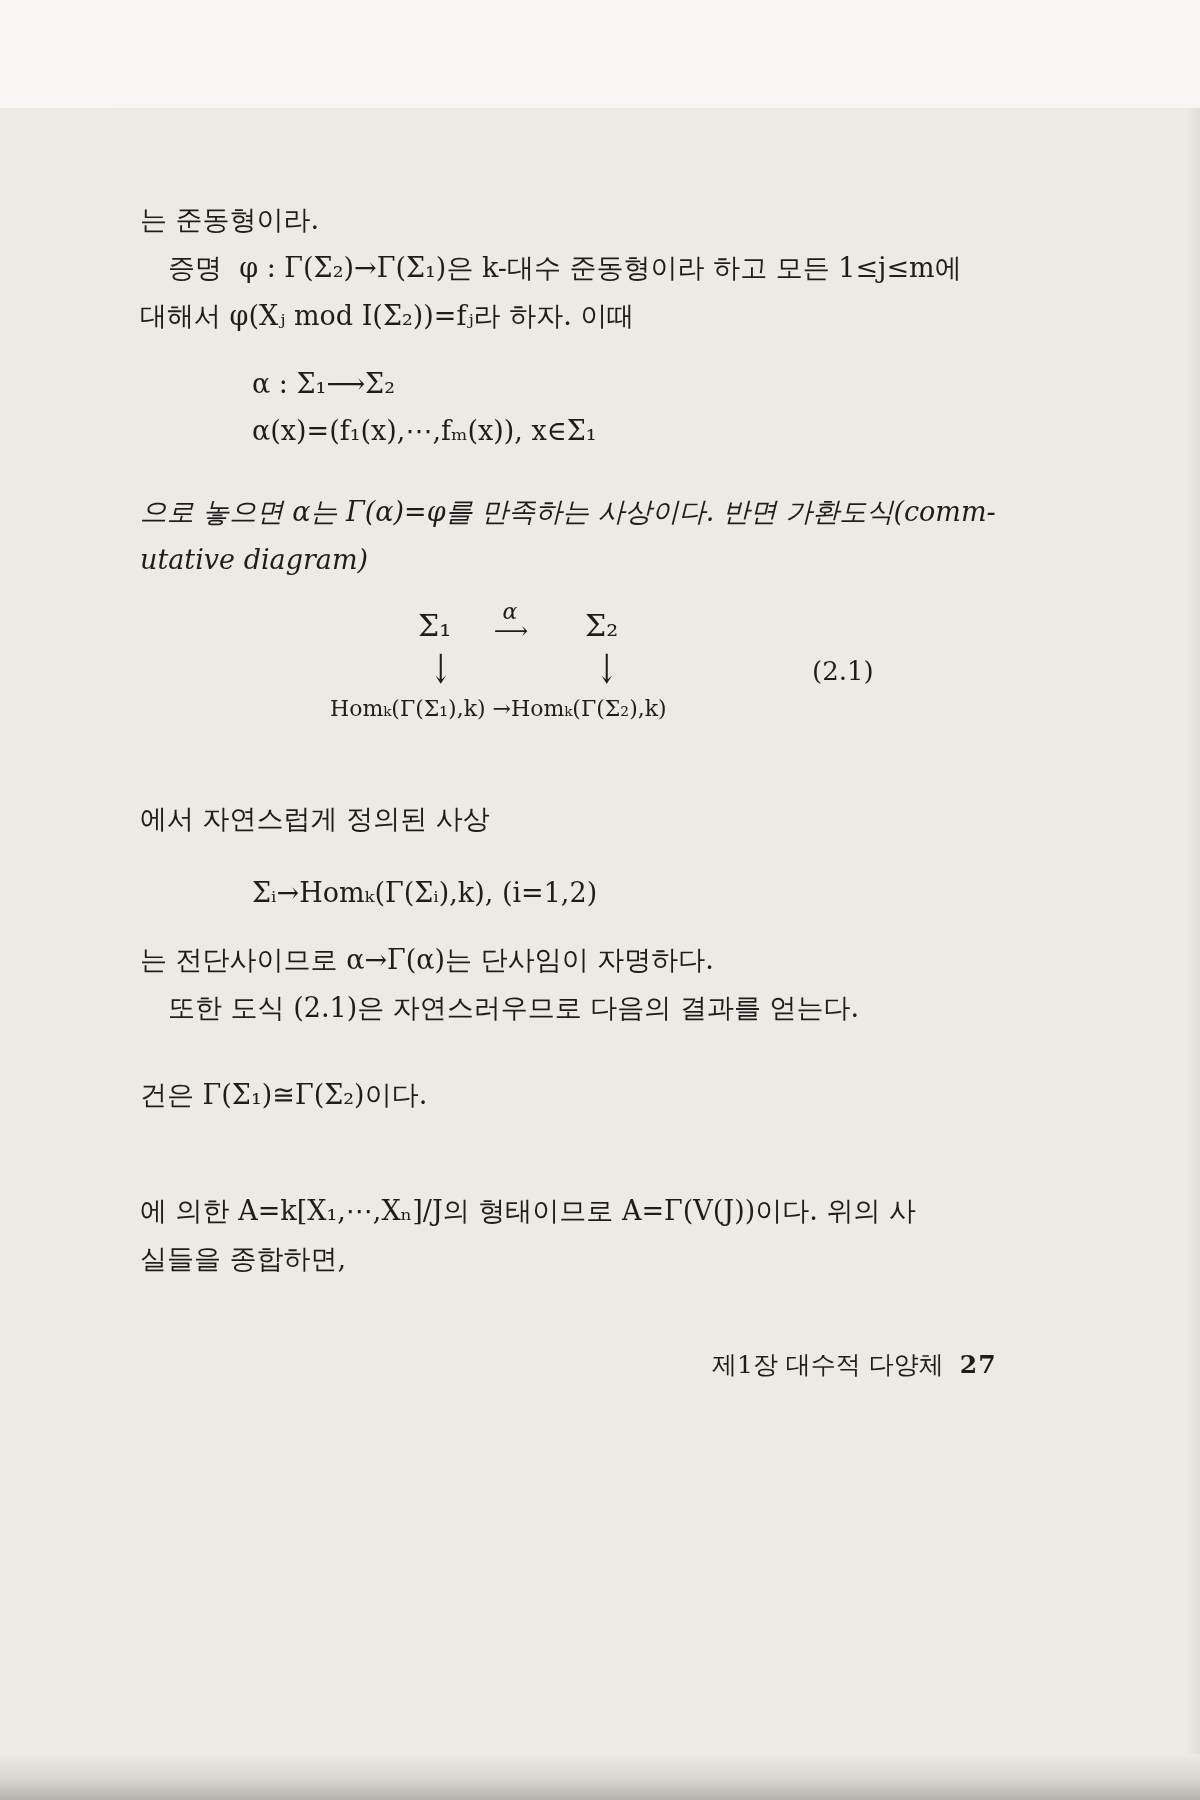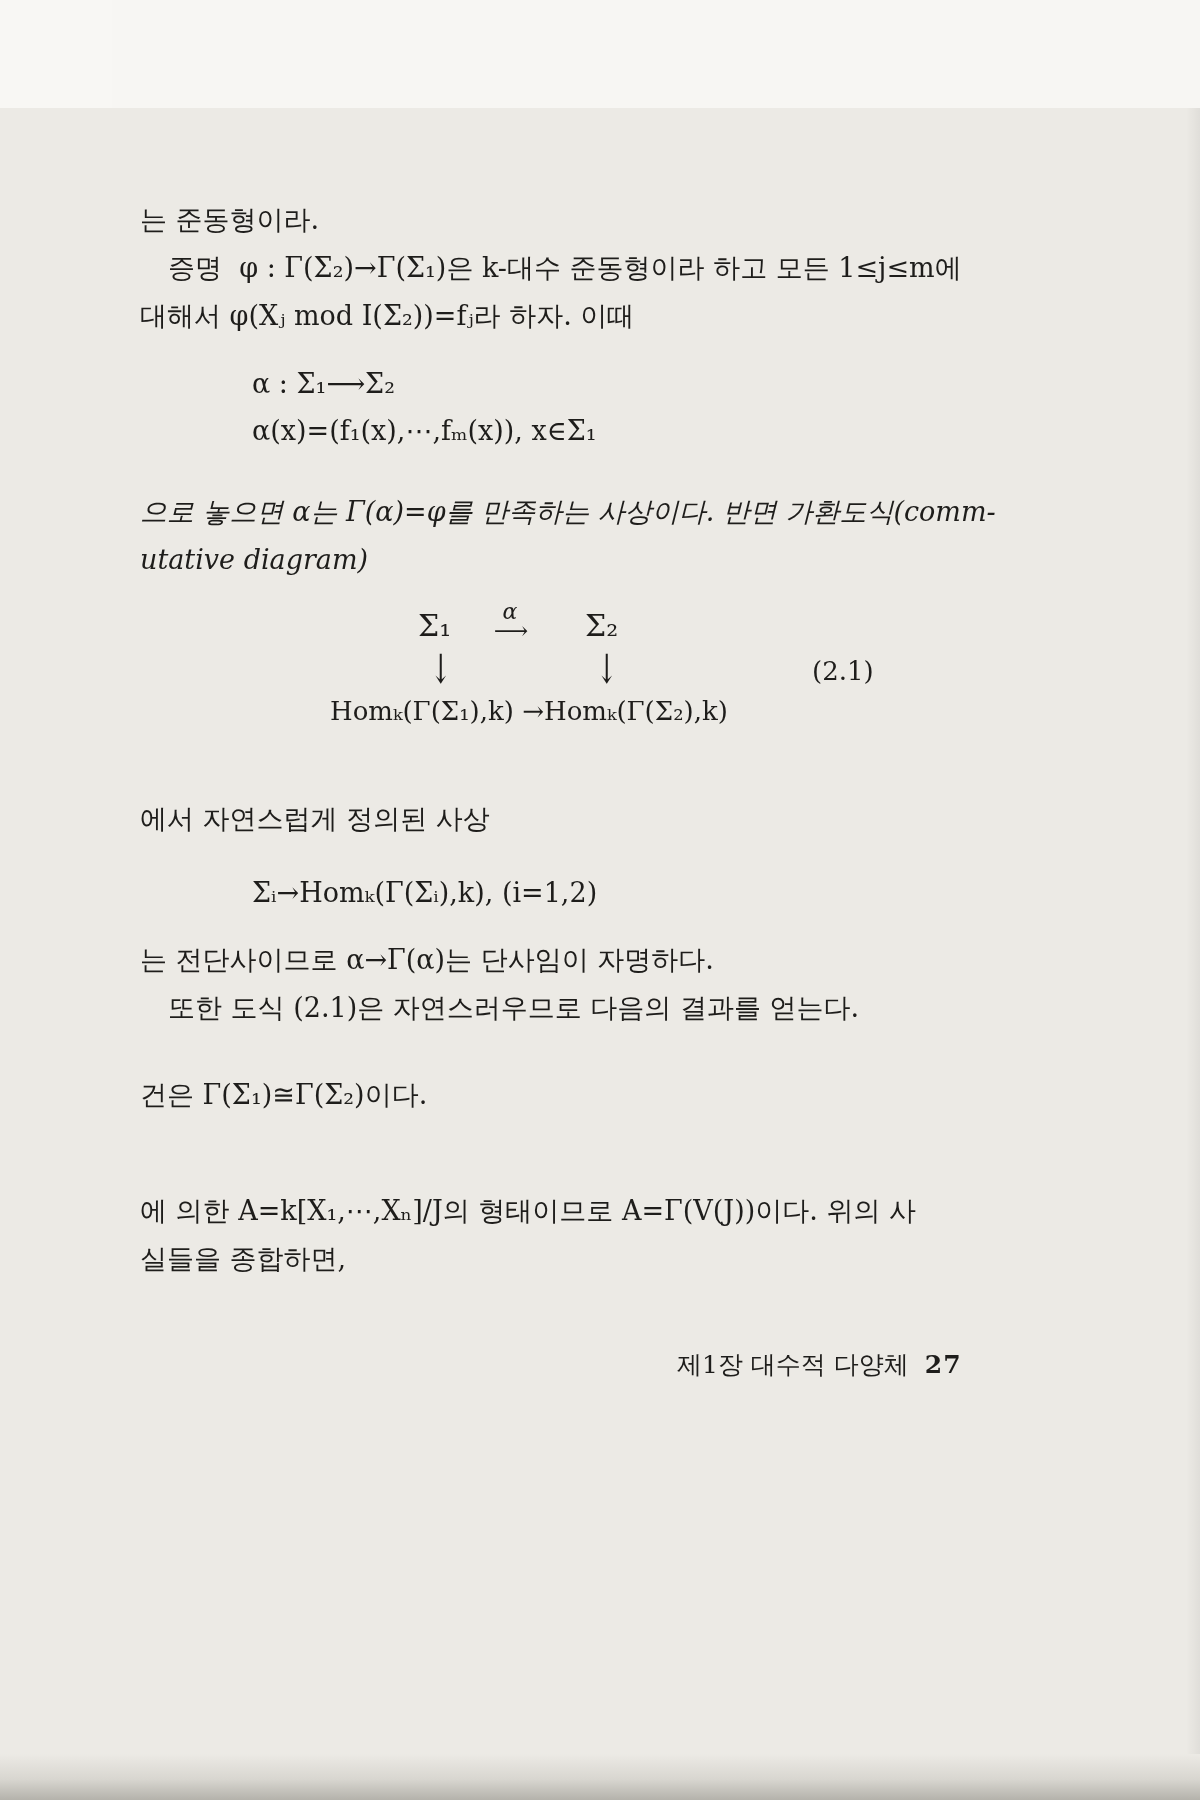--- a/index.html
+++ b/index.html
@@ -108,33 +108,33 @@
     transform: scaleY(1.55);
     transform-origin: top center;
     display: inline-block;
   }
   .diag-varrow.left  { left: 100px; }
   .diag-varrow.right { left: 266px; }
   .diag-bottom {
     position: absolute;
     left: 0;
     top: 88px;
-    font-size: 26px;
+    font-size: 22px;
     white-space: pre;
   }
   .eqnum {
     position: absolute;
     left: 482px;
     top: 48px;
     font-size: 26px;
   }
 
   .footer {
     position: absolute;
-    left: 677px;
+    left: 712px;
     top: 1348px;
     font-size: 25px;
     display: flex;
     align-items: baseline;
     gap: 16px;
   }
   .footer .pagenum {
     font-weight: bold;
     letter-spacing: 1px;
   }

